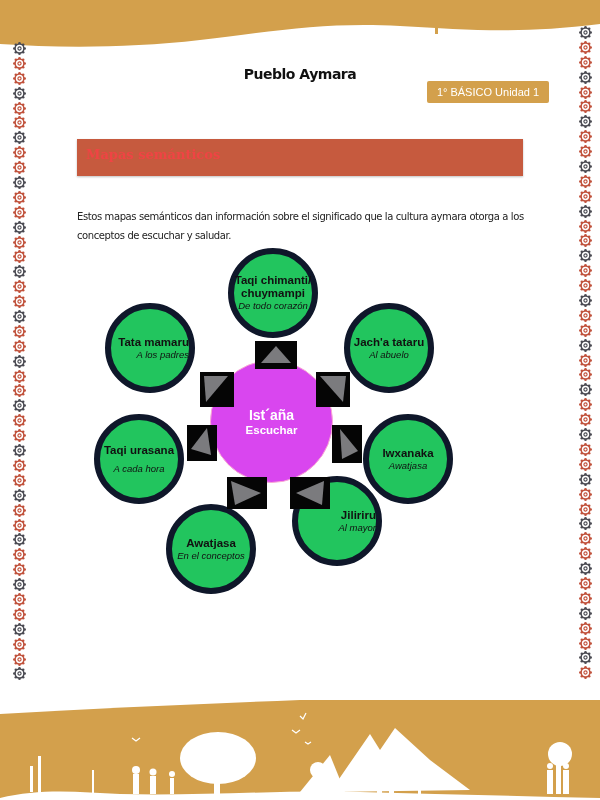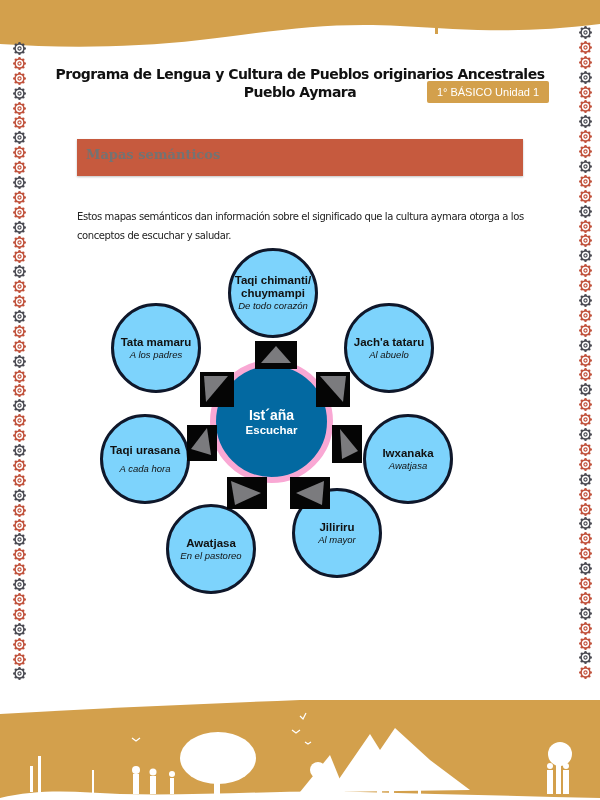--- a/index.html
+++ b/index.html
@@ -7,26 +7,26 @@
   .abs { position:absolute; }
   .top-wave { left:0; top:0; width:600px; height:60px; }
   .badge { left:427px; top:33px; width:122px; height:22px; background:#d3a04c; color:#fff; font-size:11px; line-height:22px; text-align:center; border-radius:2px;margin-top:48px; }
   .badge-stem { left:435px; top:24px; width:3px; height:10px; background:#d3a04c; }
   .ornament-col { top:36px; width:16px; display:flex; flex-direction:column; align-items:center; }
   .ornament-col.left { left:11px; top:42px; }
   .ornament-col.right { left:577px; top:26px; }
   .orn { width:13px; height:13px; margin-bottom:1.9px; }
   .doc-title { left:0; width:600px; top:65px; text-align:center; font-size:14px; font-weight:bold; color:#111; line-height:18px; font-family:"DejaVu Sans", sans-serif; letter-spacing:-0.5px; }
   .section-bar { left:77px; top:139px; width:446px; height:37px; background:#c65a3e; box-shadow:0 1px 2px rgba(0,0,0,0.25); }
-  .section-title { left:86px; top:147px; font-family:"DejaVu Serif", serif; font-weight:bold; font-size:13px; color:#737373; }
+  .section-title { left:86px; top:147px; font-family:"DejaVu Serif", serif; font-weight:bold; font-size:13px; color:#ef4444; }
   .intro { left:77px; top:207px; width:470px; font-size:10px; line-height:19px; color:#222; font-family:"DejaVu Sans", sans-serif; letter-spacing:-0.4px; }
-  .circle { border-radius:50%; background:#7dd3fc; border:3px solid #0f172a; box-sizing:border-box; display:flex; flex-direction:column; align-items:center; justify-content:center; text-align:center; }
+  .circle { border-radius:50%; background:#22c55e; border:6px solid #0f172a; box-sizing:border-box; display:flex; flex-direction:column; align-items:center; justify-content:center; text-align:center; }
   .circle .t { font-weight:bold; font-size:11.5px; color:#111; line-height:13px; }
   .circle .s { font-style:italic; font-size:9.5px; color:#111; line-height:12px; }
-  .center-circle { background:#0369a1; border:6px solid #f9a8d4; }
+  .center-circle { background:#d946ef; border:1px solid #f9a8d4; }
   .center-circle .t { color:#fff; font-size:14px; line-height:16px; }
   .center-circle .s { color:#fff; font-weight:bold; font-style:normal; font-size:11.5px; line-height:14px;text-align:center; }
   .arrow-box { background:#050505; width:38px; height:32px; }
   .arrow-box svg { width:100%; height:100%; display:block; }
   .bottom-landscape { left:0; top:700px; width:600px; height:100px; }
 </style>
 </head>
 <body>
 
 <svg class="abs top-wave" viewBox="0 0 600 60" preserveAspectRatio="none">
@@ -1078,21 +1078,20 @@
       <circle cx="1.30" cy="6.50" r="1.3" fill="#c0513b"></circle>
       <circle cx="2.82" cy="2.82" r="1.3" fill="#c0513b"></circle>
       <circle cx="6.50" cy="1.30" r="1.3" fill="#c0513b"></circle>
       <circle cx="10.18" cy="2.82" r="1.3" fill="#c0513b"></circle>
       <circle cx="6.5" cy="6.5" r="4.4" fill="#fff" stroke="#c0513b" stroke-width="1.5"></circle>
       <circle cx="6.5" cy="6.5" r="1.6" fill="none" stroke="#c0513b" stroke-width="1.1"></circle>
     </svg>
   </div>
 
 <div class="abs doc-title">
-  <div>Programa de Lengua y Cultura de Pueblos originarios Ancestrales</div>
   <div>Pueblo Aymara</div>
 </div>
 
 <div class="abs section-bar"></div>
 <div class="abs section-title">Mapas semánticos</div>
 
 <div class="abs intro">Estos mapas semánticos dan información sobre el significado que la cultura aymara otorga a los conceptos de escuchar y saludar.</div>
 
 <div class="abs circle center-circle" style="left:210px;top:360px;width:123px;height:123px;">
   <span class="t">Ist´aña</span>
@@ -1108,36 +1107,36 @@
 <div class="abs circle" style="left:344px;top:303px;width:90px;height:90px;">
   <span class="t">Jach'a tataru</span>
   <span class="s">Al abuelo</span>
 </div>
 
 <div class="abs circle" style="left:363px;top:414px;width:90px;height:90px;">
   <span class="t">Iwxanaka</span>
   <span class="s">Awatjasa</span>
 </div>
 
-<div class="abs circle" style="left:292px;top:488px;width:90px;height:90px;">
+<div class="abs circle" style="left:292px;top:476px;width:90px;height:90px;align-items:flex-end;">
   <span class="t">Jiliriru</span>
   <span class="s">Al mayor</span>
 </div>
 
 <div class="abs circle" style="left:166px;top:504px;width:90px;height:90px;">
   <span class="t">Awatjasa</span>
-  <span class="s">En el pastoreo</span>
-</div>
-
-<div class="abs circle" style="left:100px;top:414px;width:90px;height:90px;gap:6px;">
+  <span class="s">En el conceptos</span>
+</div>
+
+<div class="abs circle" style="left:94px;top:414px;width:90px;height:90px;gap:6px;">
   <span class="t">Taqi urasana</span>
   <span class="s">A cada hora</span>
 </div>
 
-<div class="abs circle" style="left:111px;top:303px;width:90px;height:90px;">
+<div class="abs circle" style="left:105px;top:303px;width:90px;height:90px;align-items:flex-end;">
   <span class="t">Tata mamaru</span>
   <span class="s">A los padres</span>
 </div>
 
 <div class="abs arrow-box" style="left:255px;top:341px;width:42px;height:28px;">
   <svg viewBox="0 0 42 28">
       <polygon points="6,22 21,5 36,22" fill="#7b7b7e"></polygon>
     </svg>
 </div>
 <div class="abs arrow-box" style="left:200px;top:372px;width:34px;height:35px;">

